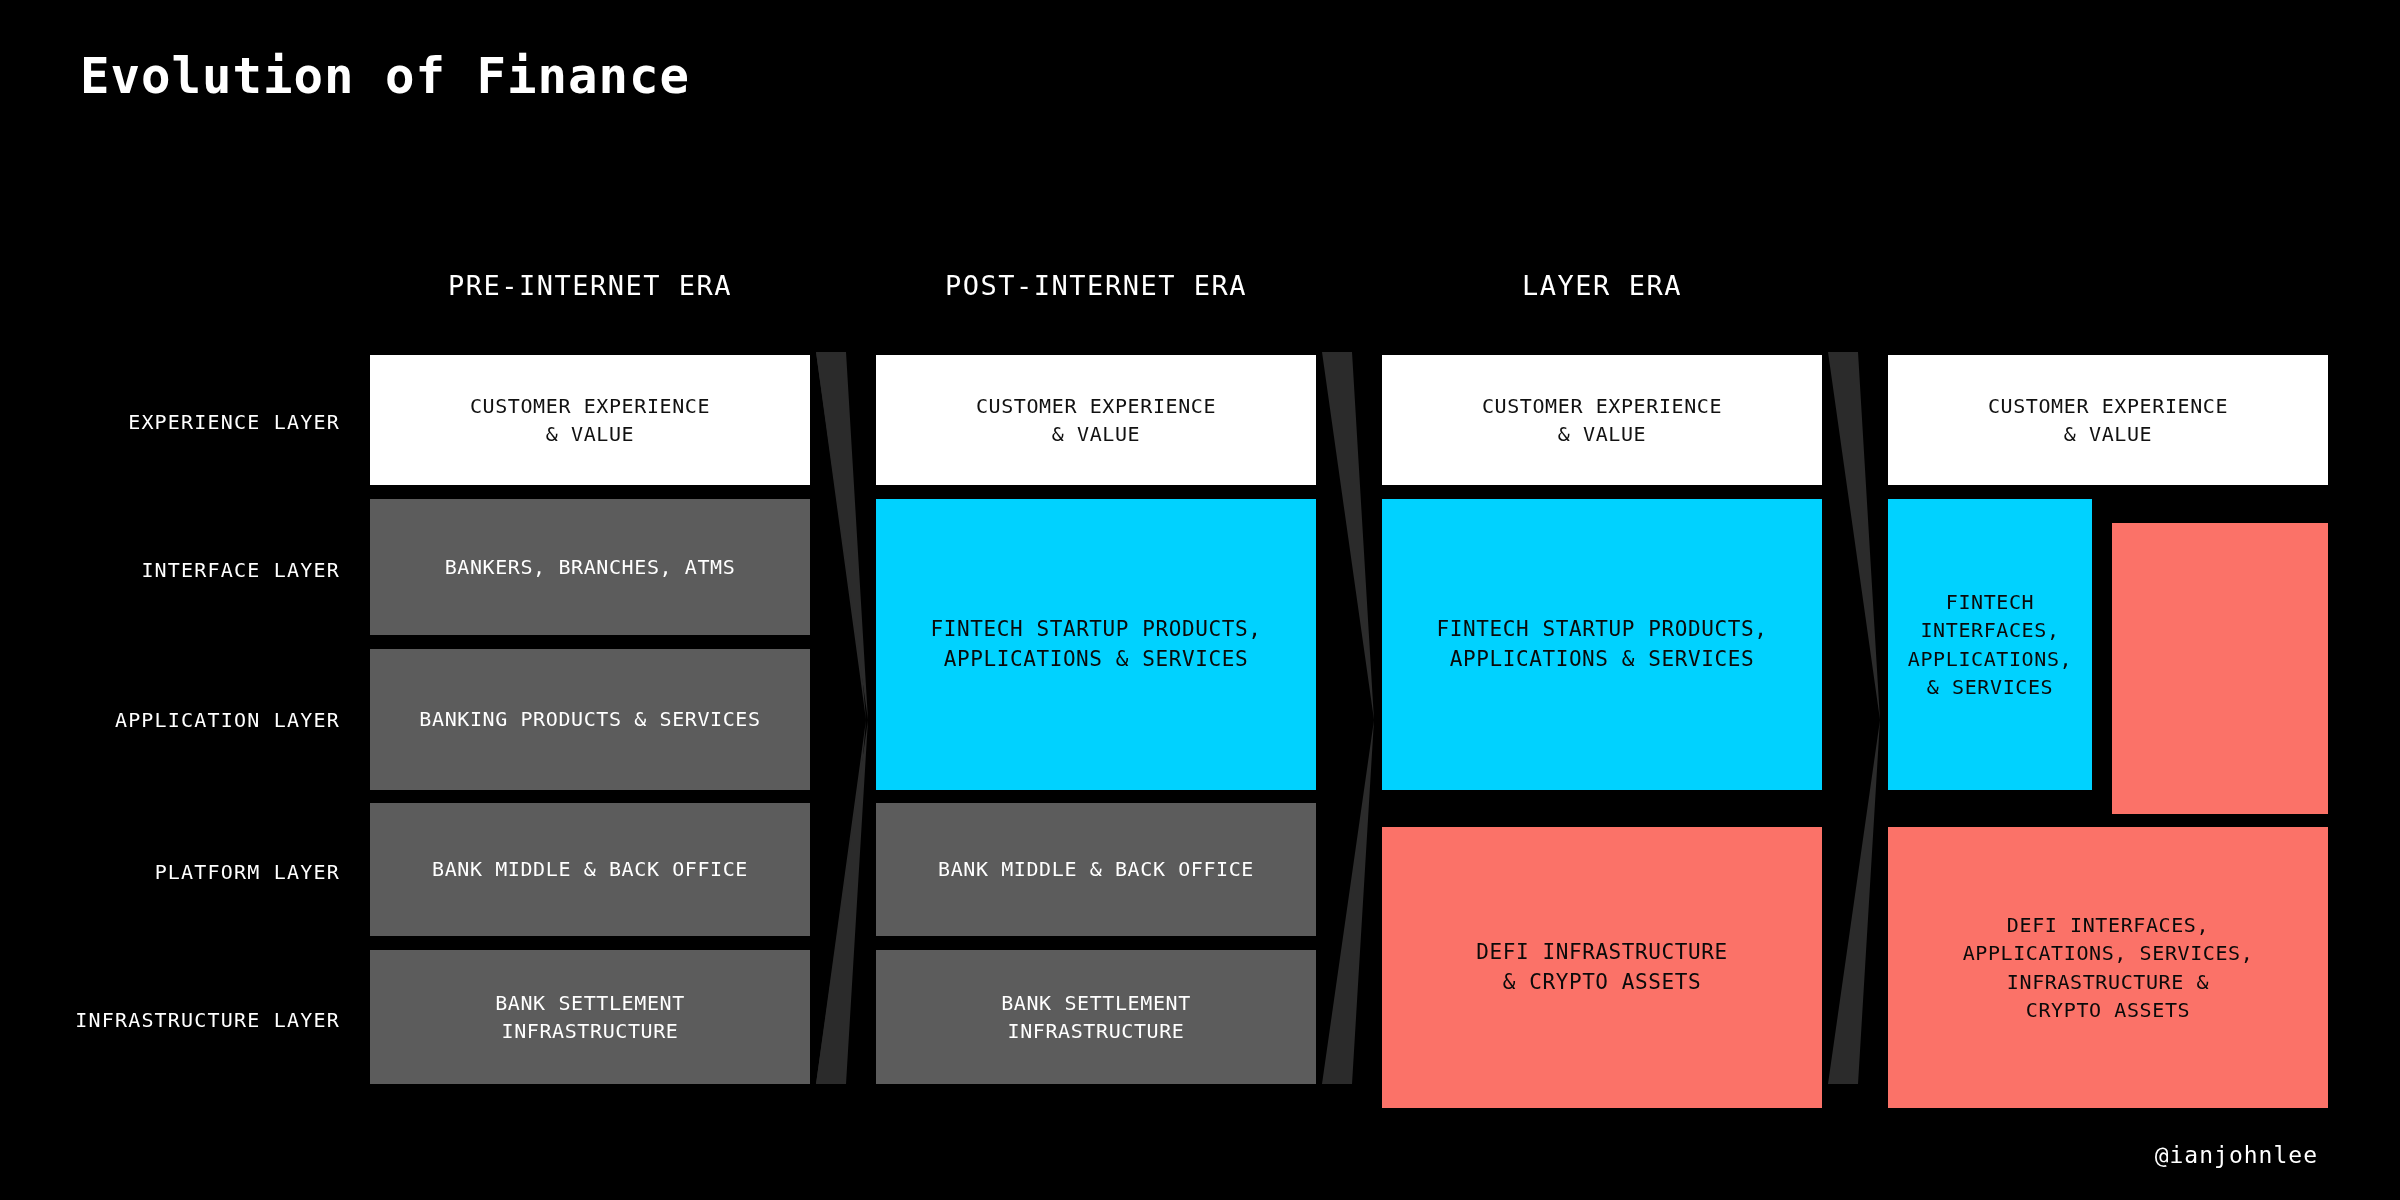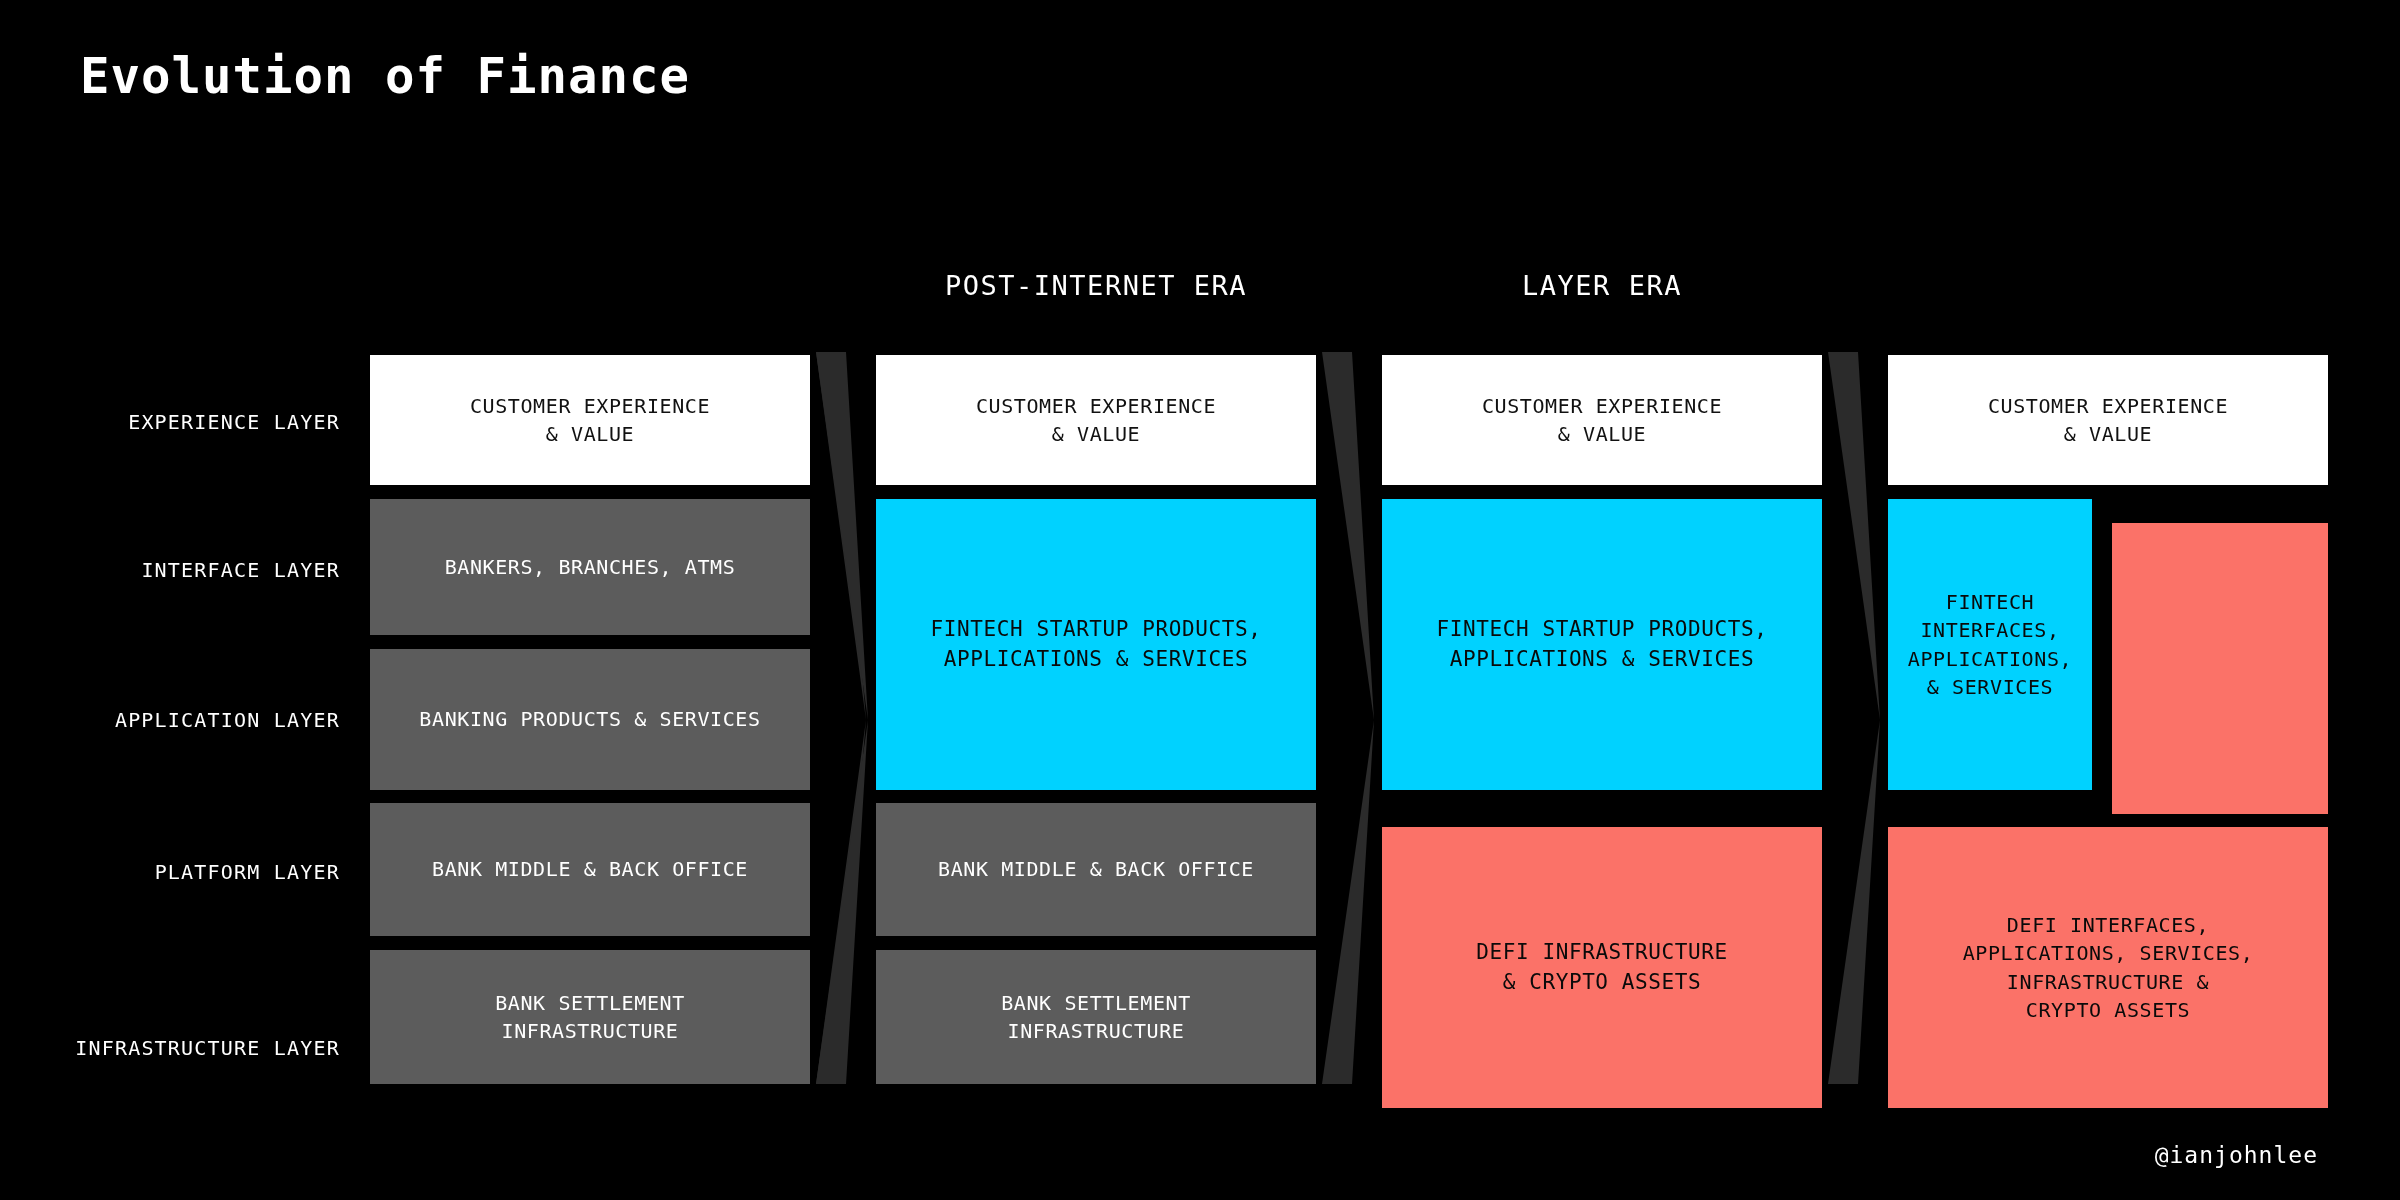--- a/index.html
+++ b/index.html
@@ -59,28 +59,29 @@
 
   <div id="title">Evolution of Finance</div>
 
   <svg class="connector" width="2400" height="1200">
     <polygon points="816,352 866,720 816,1084 836,1084 866,720 836,352" fill="#2b2b2b"></polygon>
     <polygon points="816,352 868,720 816,1084 846,1084 868,720 846,352" fill="#2b2b2b"></polygon>
     <polygon points="1322,352 1374,720 1322,1084 1352,1084 1374,720 1352,352" fill="#2b2b2b"></polygon>
     <polygon points="1828,352 1880,720 1828,1084 1858,1084 1880,720 1858,352" fill="#2b2b2b"></polygon>
   </svg>
 
+  <div class="col-header" style="left:370px; width:440px;">PRE-INTERNET ERA</div>
   <div class="col-header" style="left:876px; width:440px;">POST-INTERNET ERA</div>
   <div class="col-header" style="left:1382px; width:440px;">LAYER ERA</div>
 
   <div class="row-label" style="left:40px; width:300px; top:410px;">EXPERIENCE LAYER</div>
   <div class="row-label" style="left:40px; width:300px; top:558px;">INTERFACE LAYER</div>
   <div class="row-label" style="left:40px; width:300px; top:708px;">APPLICATION LAYER</div>
   <div class="row-label" style="left:40px; width:300px; top:860px;">PLATFORM LAYER</div>
-  <div class="row-label" style="left:20px; width:320px; top:1008px;margin-top:28px;">INFRASTRUCTURE LAYER</div>
+  <div class="row-label" style="left:20px; width:320px; top:1008px;">INFRASTRUCTURE LAYER</div>
 
   <div class="cell c-white fs20" style="left:370px; top:355px; width:440px; height:130px;">
     <span class="cell-text">CUSTOMER EXPERIENCE
 &amp; VALUE</span>
   </div>
   <div class="cell c-gray fs20" style="left:370px; top:499px; width:440px; height:136px;">
     <span class="cell-text">BANKERS, BRANCHES, ATMS</span>
   </div>
   <div class="cell c-gray fs20" style="left:370px; top:649px; width:440px; height:141px;">
     <span class="cell-text">BANKING PRODUCTS &amp; SERVICES</span>

